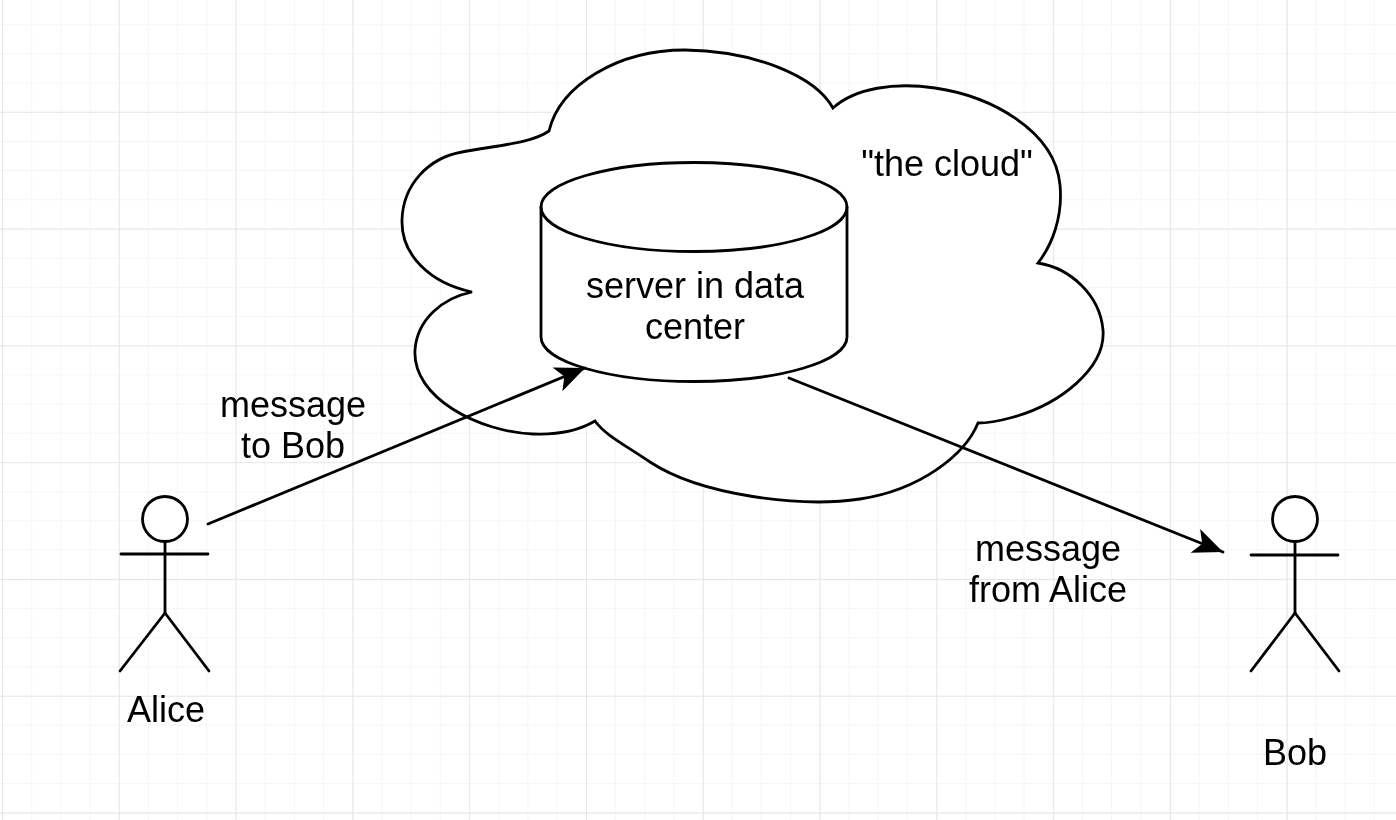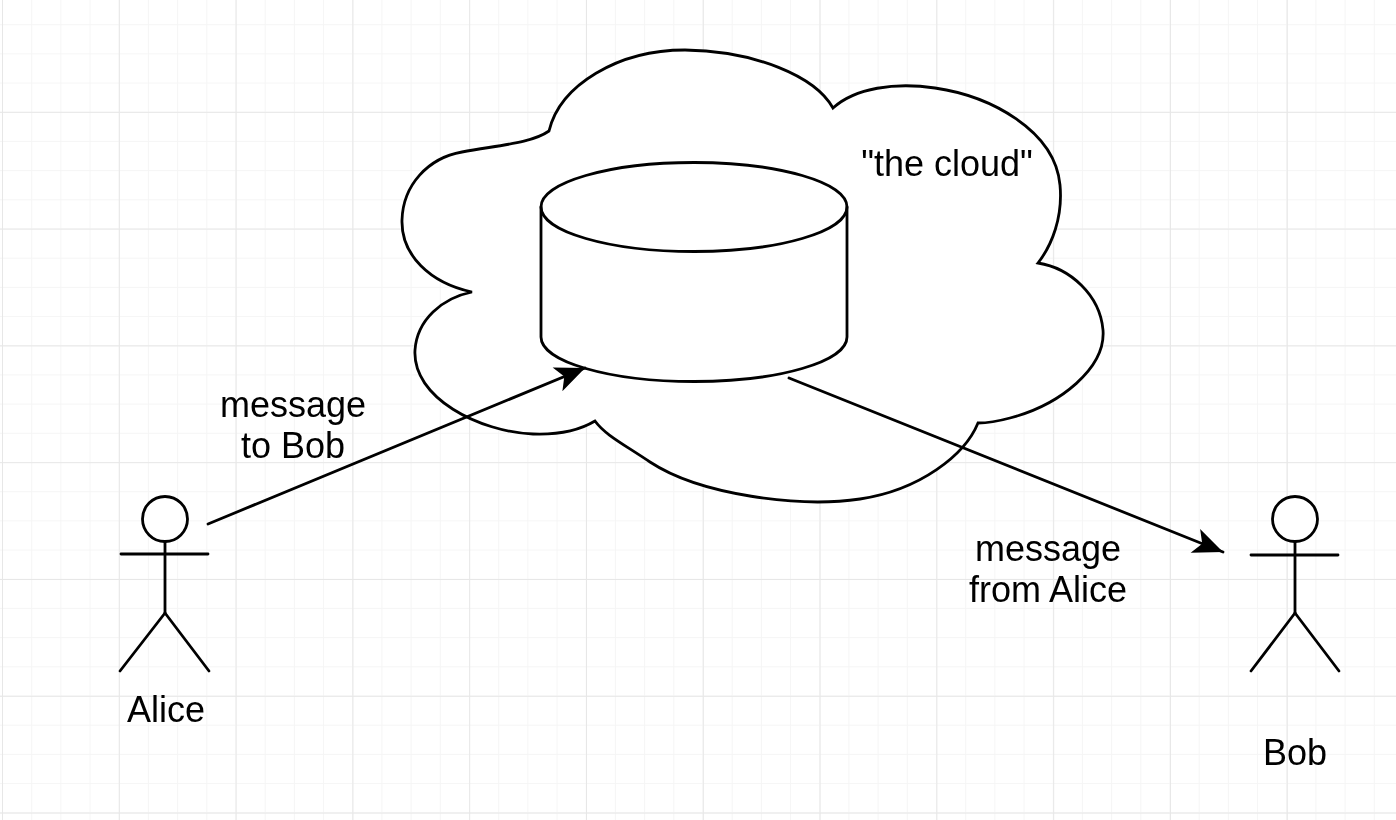--- a/index.html
+++ b/index.html
@@ -127,20 +127,22 @@
       <circle class="shape-stroke" cx="1295" cy="519" r="22.5"></circle>
       <line class="line-stroke" x1="1295" y1="541.5" x2="1295" y2="613"></line>
       <line class="line-stroke" x1="1251" y1="555" x2="1338" y2="555"></line>
       <line class="line-stroke" x1="1295" y1="613" x2="1251" y2="671"></line>
       <line class="line-stroke" x1="1295" y1="613" x2="1339" y2="671"></line>
     </g>
   </svg>
 
   <div class="label lbl-cloud">"the cloud"</div>
 
+  <div class="label lbl-server">server in data
+center</div>
 
   <div class="label lbl-msg-to-bob">message
 to Bob</div>
 
   <div class="label lbl-msg-from-alice">message
 from Alice</div>
 
   <div class="label lbl-alice">Alice</div>
 
   <div class="label lbl-bob">Bob</div>

